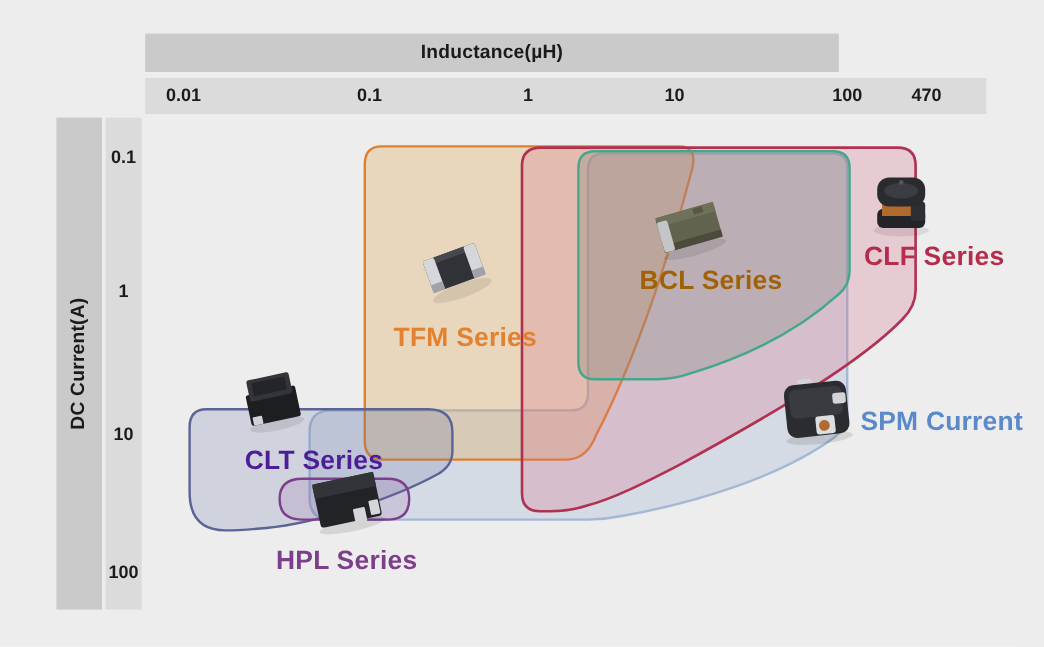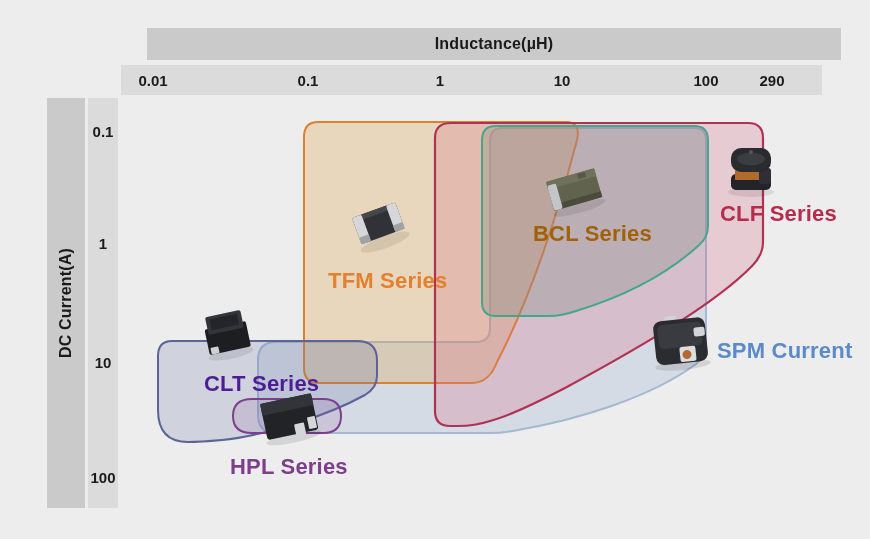--- a/index.html
+++ b/index.html
@@ -13,31 +13,31 @@
   .tick{position:absolute;transform:translate(-50%,-50%);font-weight:bold;font-size:15px;color:#1b1b1b;white-space:nowrap;}
   .regions{position:absolute;left:0;top:0;}
   .series-label{position:absolute;font-weight:bold;font-size:22px;white-space:nowrap;letter-spacing:.2px;}
   .chip-shadow{opacity:.85;}
 </style>
 </head>
 <body>
 
 <div class="stage">
 
-  <div class="band band-dark" style="left:121px;top:28px;width:694px;height:32px;margin-left:26px;">
+  <div class="band band-dark" style="left:121px;top:28px;width:578px;height:32px;">
     <span class="axis-title">Inductance(µH)</span>
   </div>
 
   <div class="band band-light" style="left:121px;top:65px;width:701px;height:30px;">
     <span class="tick" style="left:32px;top:15px;">0.01</span>
     <span class="tick" style="left:187px;top:15px;">0.1</span>
     <span class="tick" style="left:319px;top:15px;">1</span>
     <span class="tick" style="left:441px;top:15px;">10</span>
     <span class="tick" style="left:585px;top:15px;">100</span>
-    <span class="tick" style="left:651px;top:15px;">290</span>
+    <span class="tick" style="left:651px;top:15px;">470</span>
   </div>
 
   <div class="band band-dark" style="left:47px;top:98px;width:38px;height:410px;">
     <span class="axis-title axis-title-v">DC Current(A)</span>
   </div>
 
   <div class="band band-light" style="left:88px;top:98px;width:30px;height:410px;">
     <span class="tick" style="left:15px;top:33px;">0.1</span>
     <span class="tick" style="left:15px;top:145px;">1</span>
     <span class="tick" style="left:15px;top:264px;">10</span>

